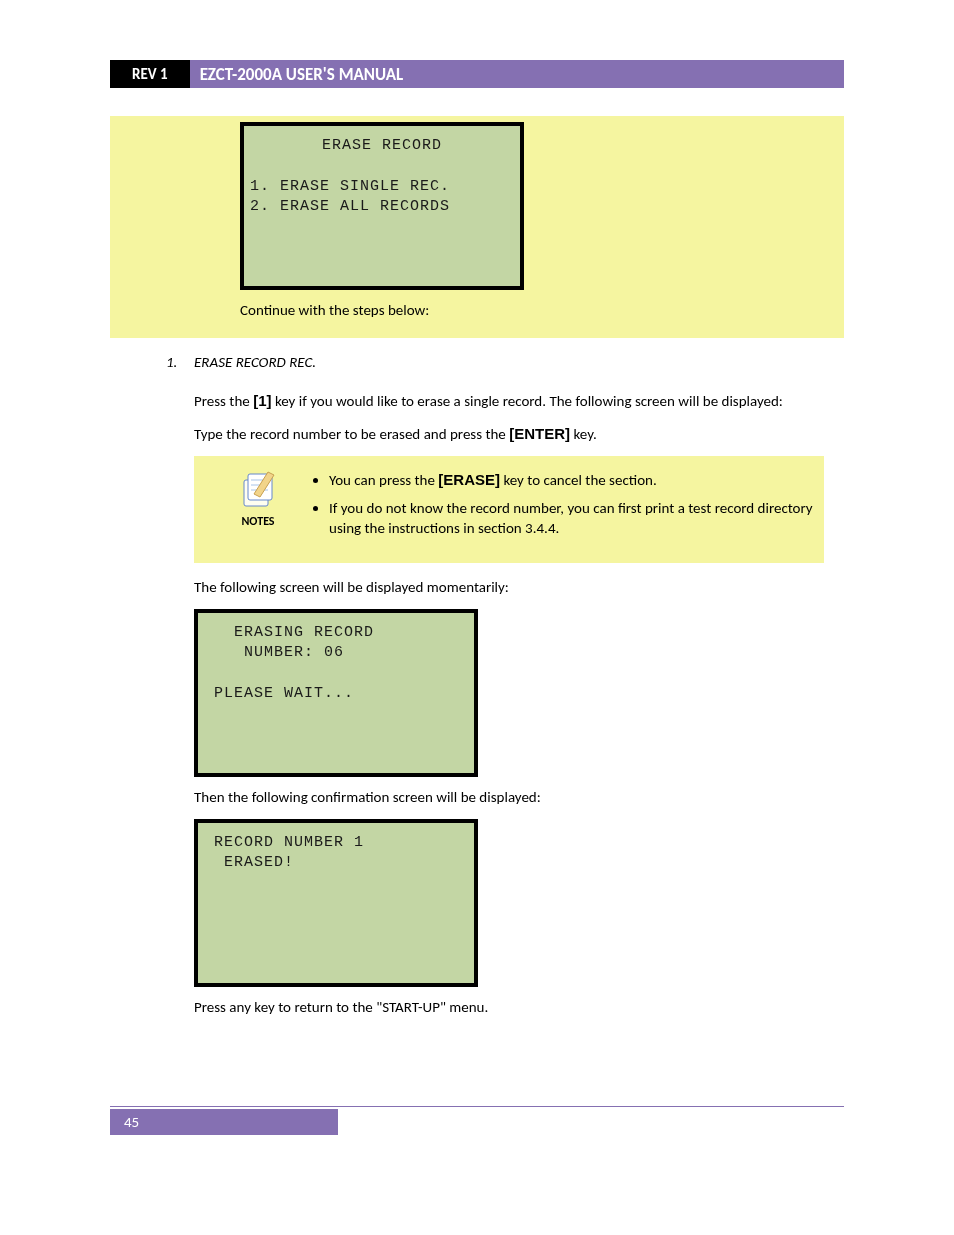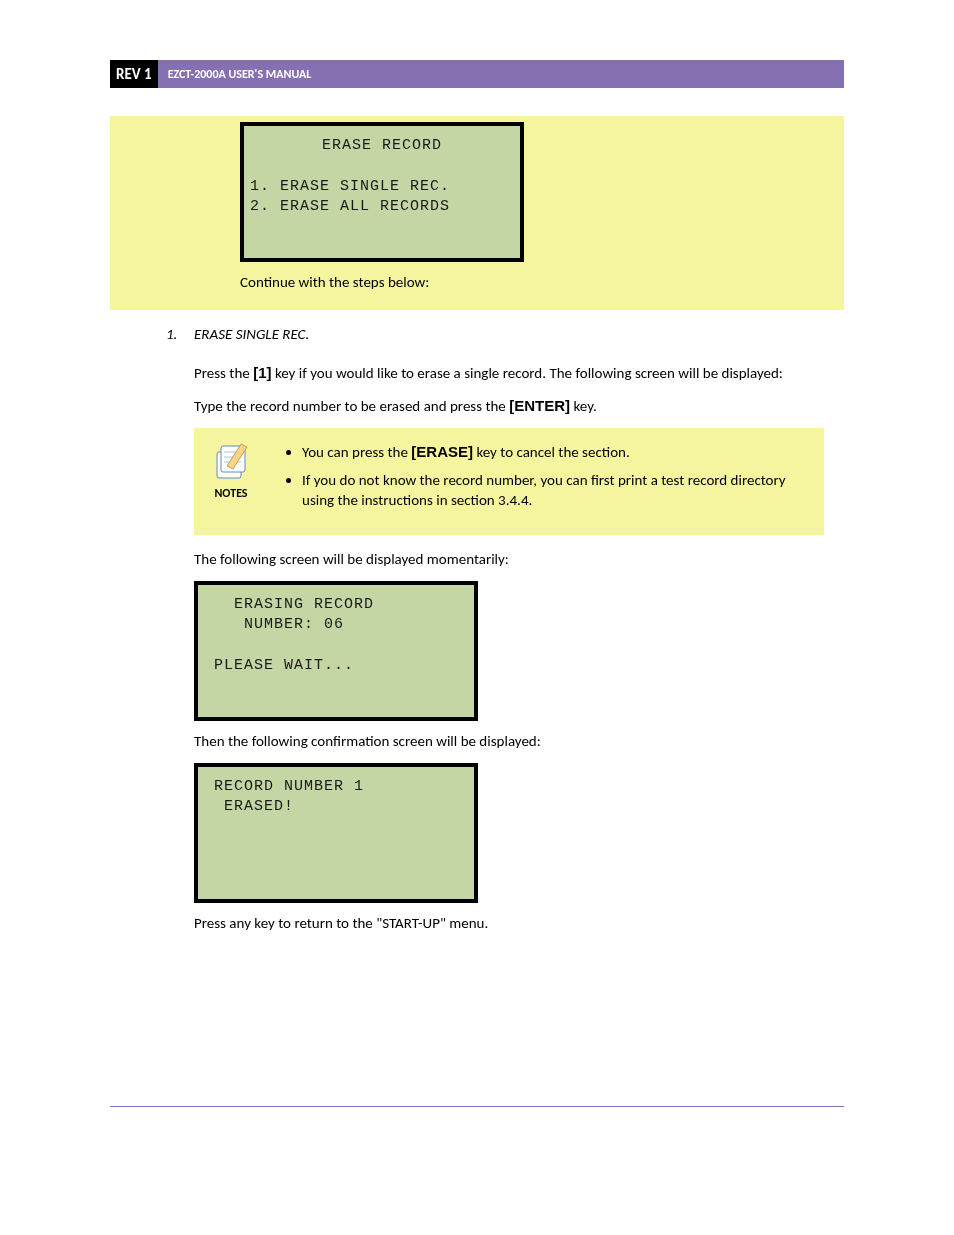--- a/index.html
+++ b/index.html
@@ -20,31 +20,31 @@
   .header-bar {
     display: flex;
     align-items: stretch;
     height: 28px;
     margin-bottom: 28px;
   }
   .rev-box {
     background: #000;
     color: #fff;
     font-weight: bold;
-    padding: 4px 6px;
+    padding: 4px 22px;
     font-size: 15px;
     display: flex;
     align-items: center;
   }
   .title-box {
     background: #8570b2;
     color: #fff;
     font-weight: bold;
     padding: 4px 10px;
-    font-size: 12px;
+    font-size: 17px;
     flex: 1;
     display: flex;
     align-items: center;
     text-align: center;
   }
   .yellow-block {
     background: #f5f5a0;
     padding: 6px 0 6px 0;
     margin-bottom: 14px;
   }
@@ -52,21 +52,21 @@
     margin-left: 130px;
   }
   .indent-body {
     margin-left: 114px;
     margin-right: 20px;
   }
   .lcd {
     background: #c3d6a4;
     border: 4px solid #000;
     width: 284px;
-    height: 140px;
+    height: 168px;
     font-family: "OCR A Std", "Courier New", monospace;
     font-size: 15px;
     line-height: 1.35;
     color: #1a1a1a;
     padding: 10px 6px;
     box-sizing: border-box;
     white-space: pre;
     letter-spacing: 1px;
     margin-bottom: 10px;
   }
@@ -86,20 +86,21 @@
   .notes-row {
     display: flex;
     align-items: flex-start;
     gap: 14px;
     padding: 8px 10px 10px 0;
   }
   .notes-left {
     width: 74px;
     text-align: center;
     flex: 0 0 74px;
+    padding-left: 27px;
   }
   .notes-label {
     font-weight: bold;
     font-size: 12px;
     margin-top: 4px;
   }
   .note-icon {
     width: 40px; height: 40px; margin: 0 auto;
   }
   .bullets {
@@ -141,21 +142,21 @@
       <div class="lcd"><div class="lcd-title">ERASE RECORD</div>
 <span>1. ERASE SINGLE REC.</span>
 <span>2. ERASE ALL RECORDS</span></div>
       <div class="body-text">Continue with the steps below:</div>
     </div>
   </div>
 
   <ol class="step-list">
     <li class="step-item">
       <span class="step-num">1.</span>
-      <span class="step-head">ERASE SINGLE REC.</span>
+      <span class="step-head">ERASE RECORD REC.</span>
 
       <div class="indent-body" style="margin-left:0;margin-top:20px;">
         <p class="body-text">
           <span>Press the </span><span class="keycap">[1]</span><span> key if you would like to erase a single record. The following screen will be displayed:</span>
         </p>
 
 
         <p class="body-text">
           <span>Type the record number to be erased and press the </span><span class="keycap">[ENTER]</span><span> key.</span>
         </p>
@@ -195,14 +196,15 @@
 
         <div class="lcd"> <span>RECORD NUMBER 1</span>
  <span> ERASED!</span></div>
 
         <p class="body-text">Press any key to return to the "START-UP" menu.</p>
       </div>
     </li>
   </ol>
 
   <div class="footer-line"></div>
+  <div class="footer-bar">45</div>
 
 </div>
 
 </body></html>

